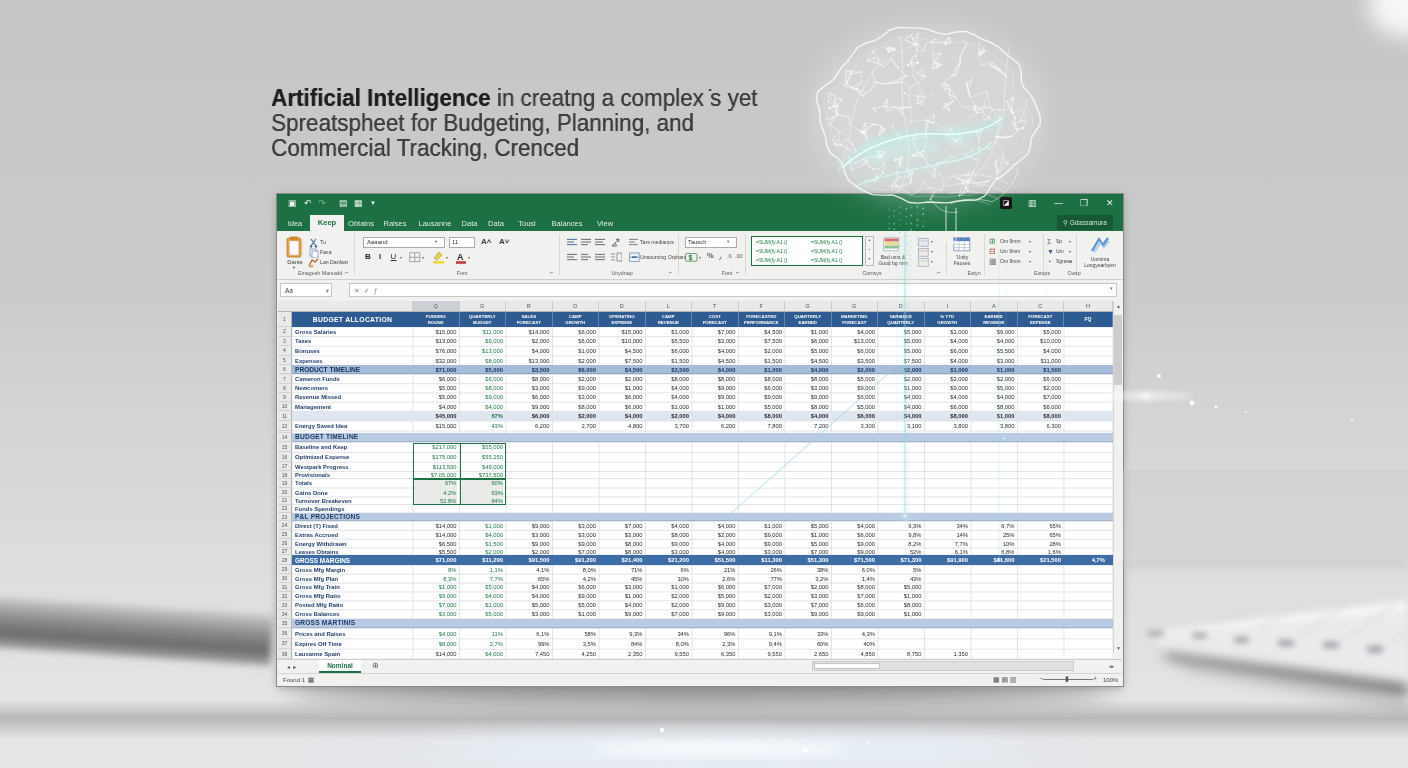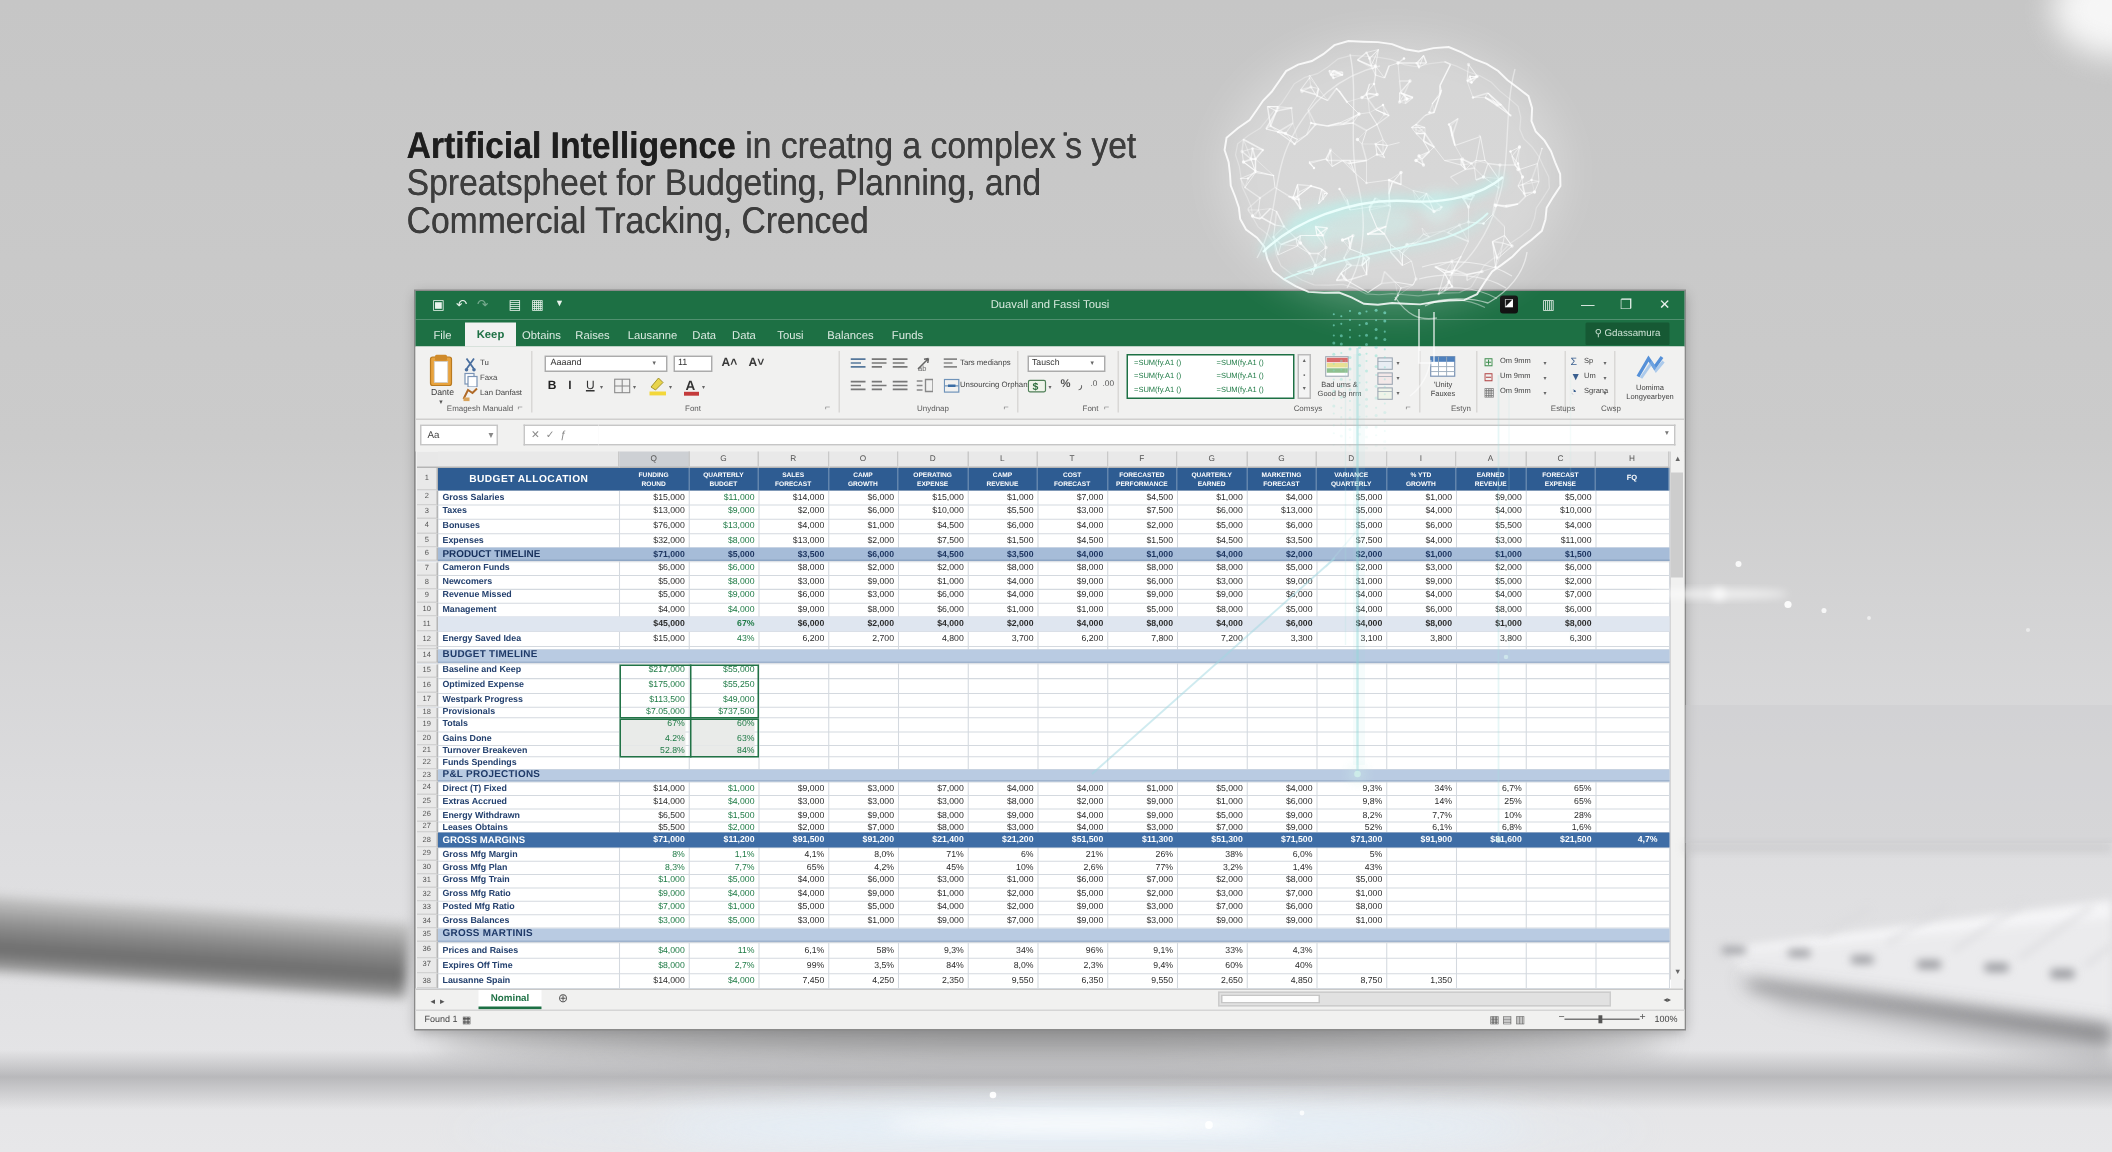--- a/index.html
+++ b/index.html
@@ -58,44 +58,43 @@
 #status {position:absolute;left:0;top:479px;width:100%;height:13px;background:#f1f1f0;border-top:1px solid #d5d5d5;font-size:6px;color:#444}
 </style></head><body>
 <div id="stage">
   <div id="slab"></div>
   <div id="blob"></div>
   <div id="wsh"></div>
   <div id="dband"></div>
   <div id="hl"><b>Artificial Intelligence</b> in creatng a complex ̇s yet<br>Spreatspheet for Budgeting, Planning, and<br>Commercial Tracking, Crenced</div>
   <div id="win">
     <div id="tbar">
-      <div id="ttxt">Duavall and Fassi Tousi</div>
       <span class="qat" style="left:11px">▣</span>
       <span class="qat" style="left:27px">↶</span>
       <span class="qat" style="left:41px;opacity:.45">↷</span>
       <span class="qat" style="left:62px">▤</span>
       <span class="qat" style="left:77px">▦</span>
       <span class="qat" style="left:93px;font-size:6px">▼</span>
       <span class="wbtn" style="left:723px;width:12px;height:12px;background:#111;color:#fff;text-align:center;font-size:7px;border-radius:2px">◪</span>
       <span class="wbtn" style="left:751px">▥</span>
       <span class="wbtn" style="left:777px">—</span>
       <span class="wbtn" style="left:803px">❐</span>
       <span class="wbtn" style="left:829px">✕</span>
     </div>
     <div id="tabs">
-      <div class="tab" style="left:6px;width:24px">File</div>
+      <div class="tab" style="left:6px;width:24px">Idea</div>
       <div id="tabhome">Keep</div>
       <div class="tab" style="left:70px;width:28px">Obtains</div>
       <div class="tab" style="left:101px;width:34px">Raises</div>
       <div class="tab" style="left:138px;width:40px">Lausanne</div>
       <div class="tab" style="left:181px;width:23px">Data</div>
       <div class="tab" style="left:207px;width:24px">Data</div>
       <div class="tab" style="left:234px;width:32px">Tousi</div>
       <div class="tab" style="left:269px;width:42px">Balances</div>
-      <div class="tab" style="left:314px;width:28px">Funds</div>
+      <div class="tab" style="left:314px;width:28px">View</div>
       <div id="signin">⚲ Gdassamura</div>
     </div>
     <div id="ribbon">
         <div class="gsep" style="left:77px"></div>
         <div class="gsep" style="left:282px"></div>
         <div class="gsep" style="left:401px"></div>
         <div class="gsep" style="left:468px"></div>
         <div class="gsep" style="left:669px"></div>
         <div class="gsep" style="left:707px"></div>
         <div class="gsep" style="left:766px"></div>

